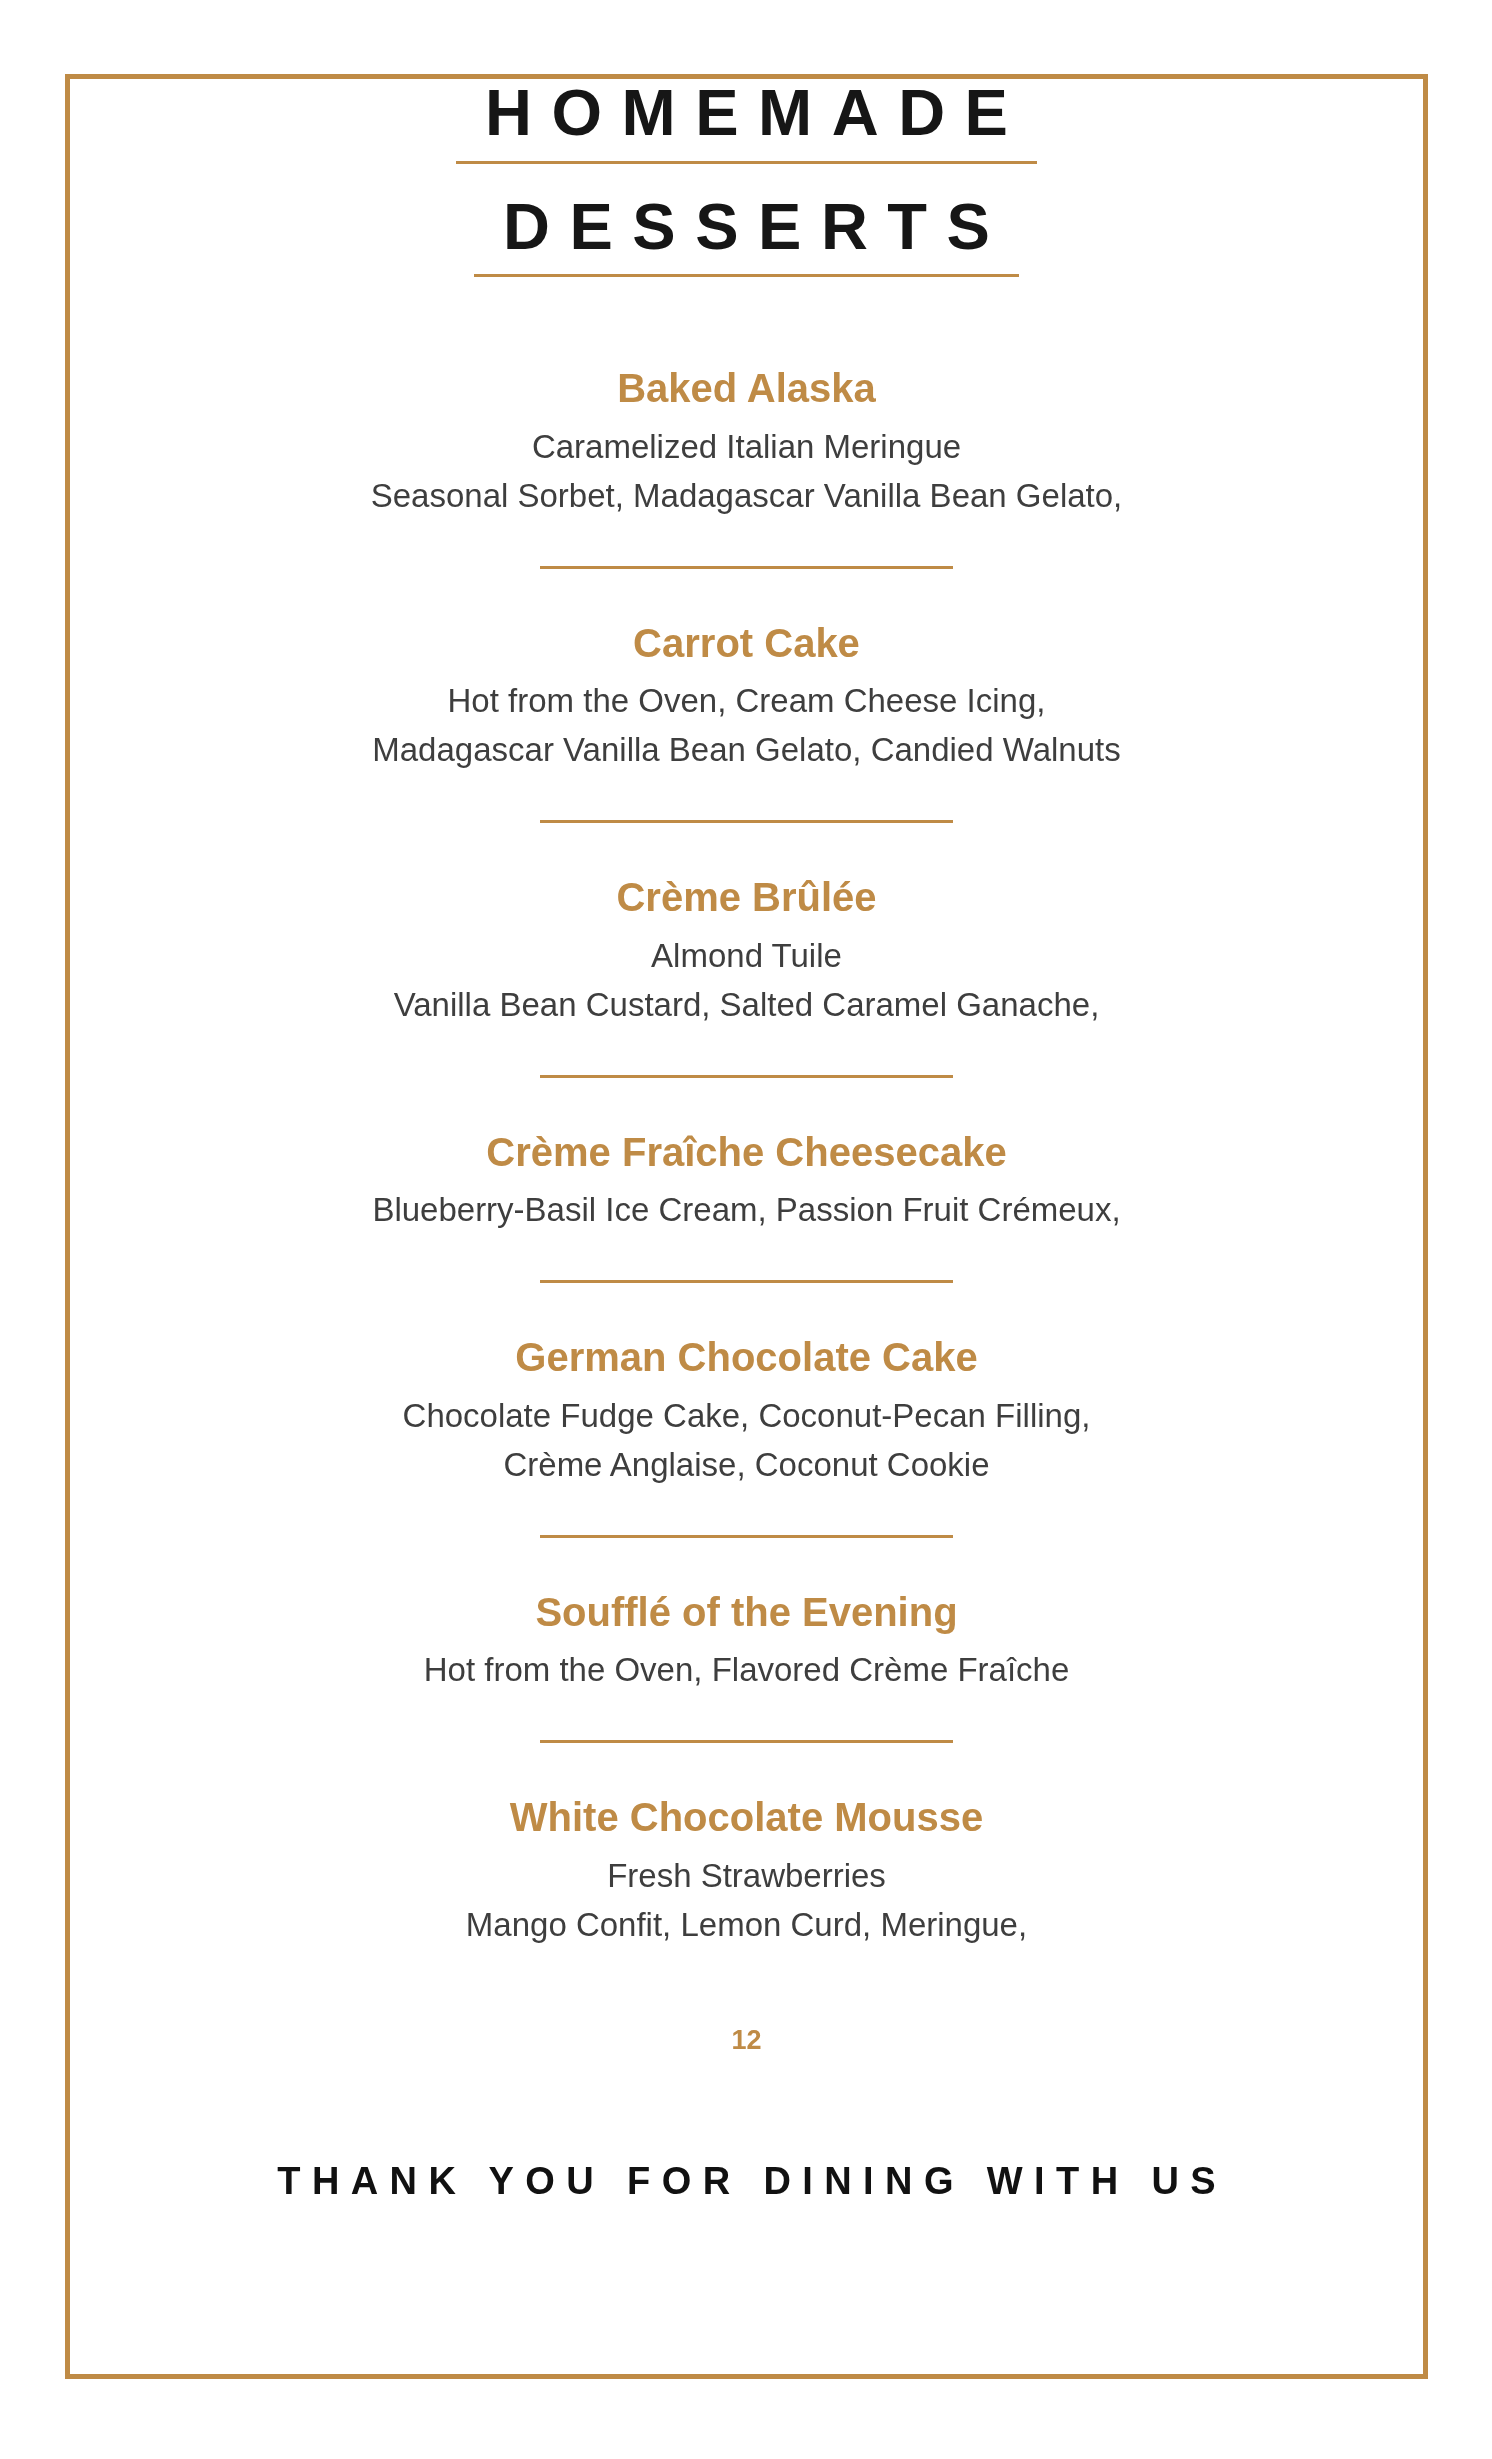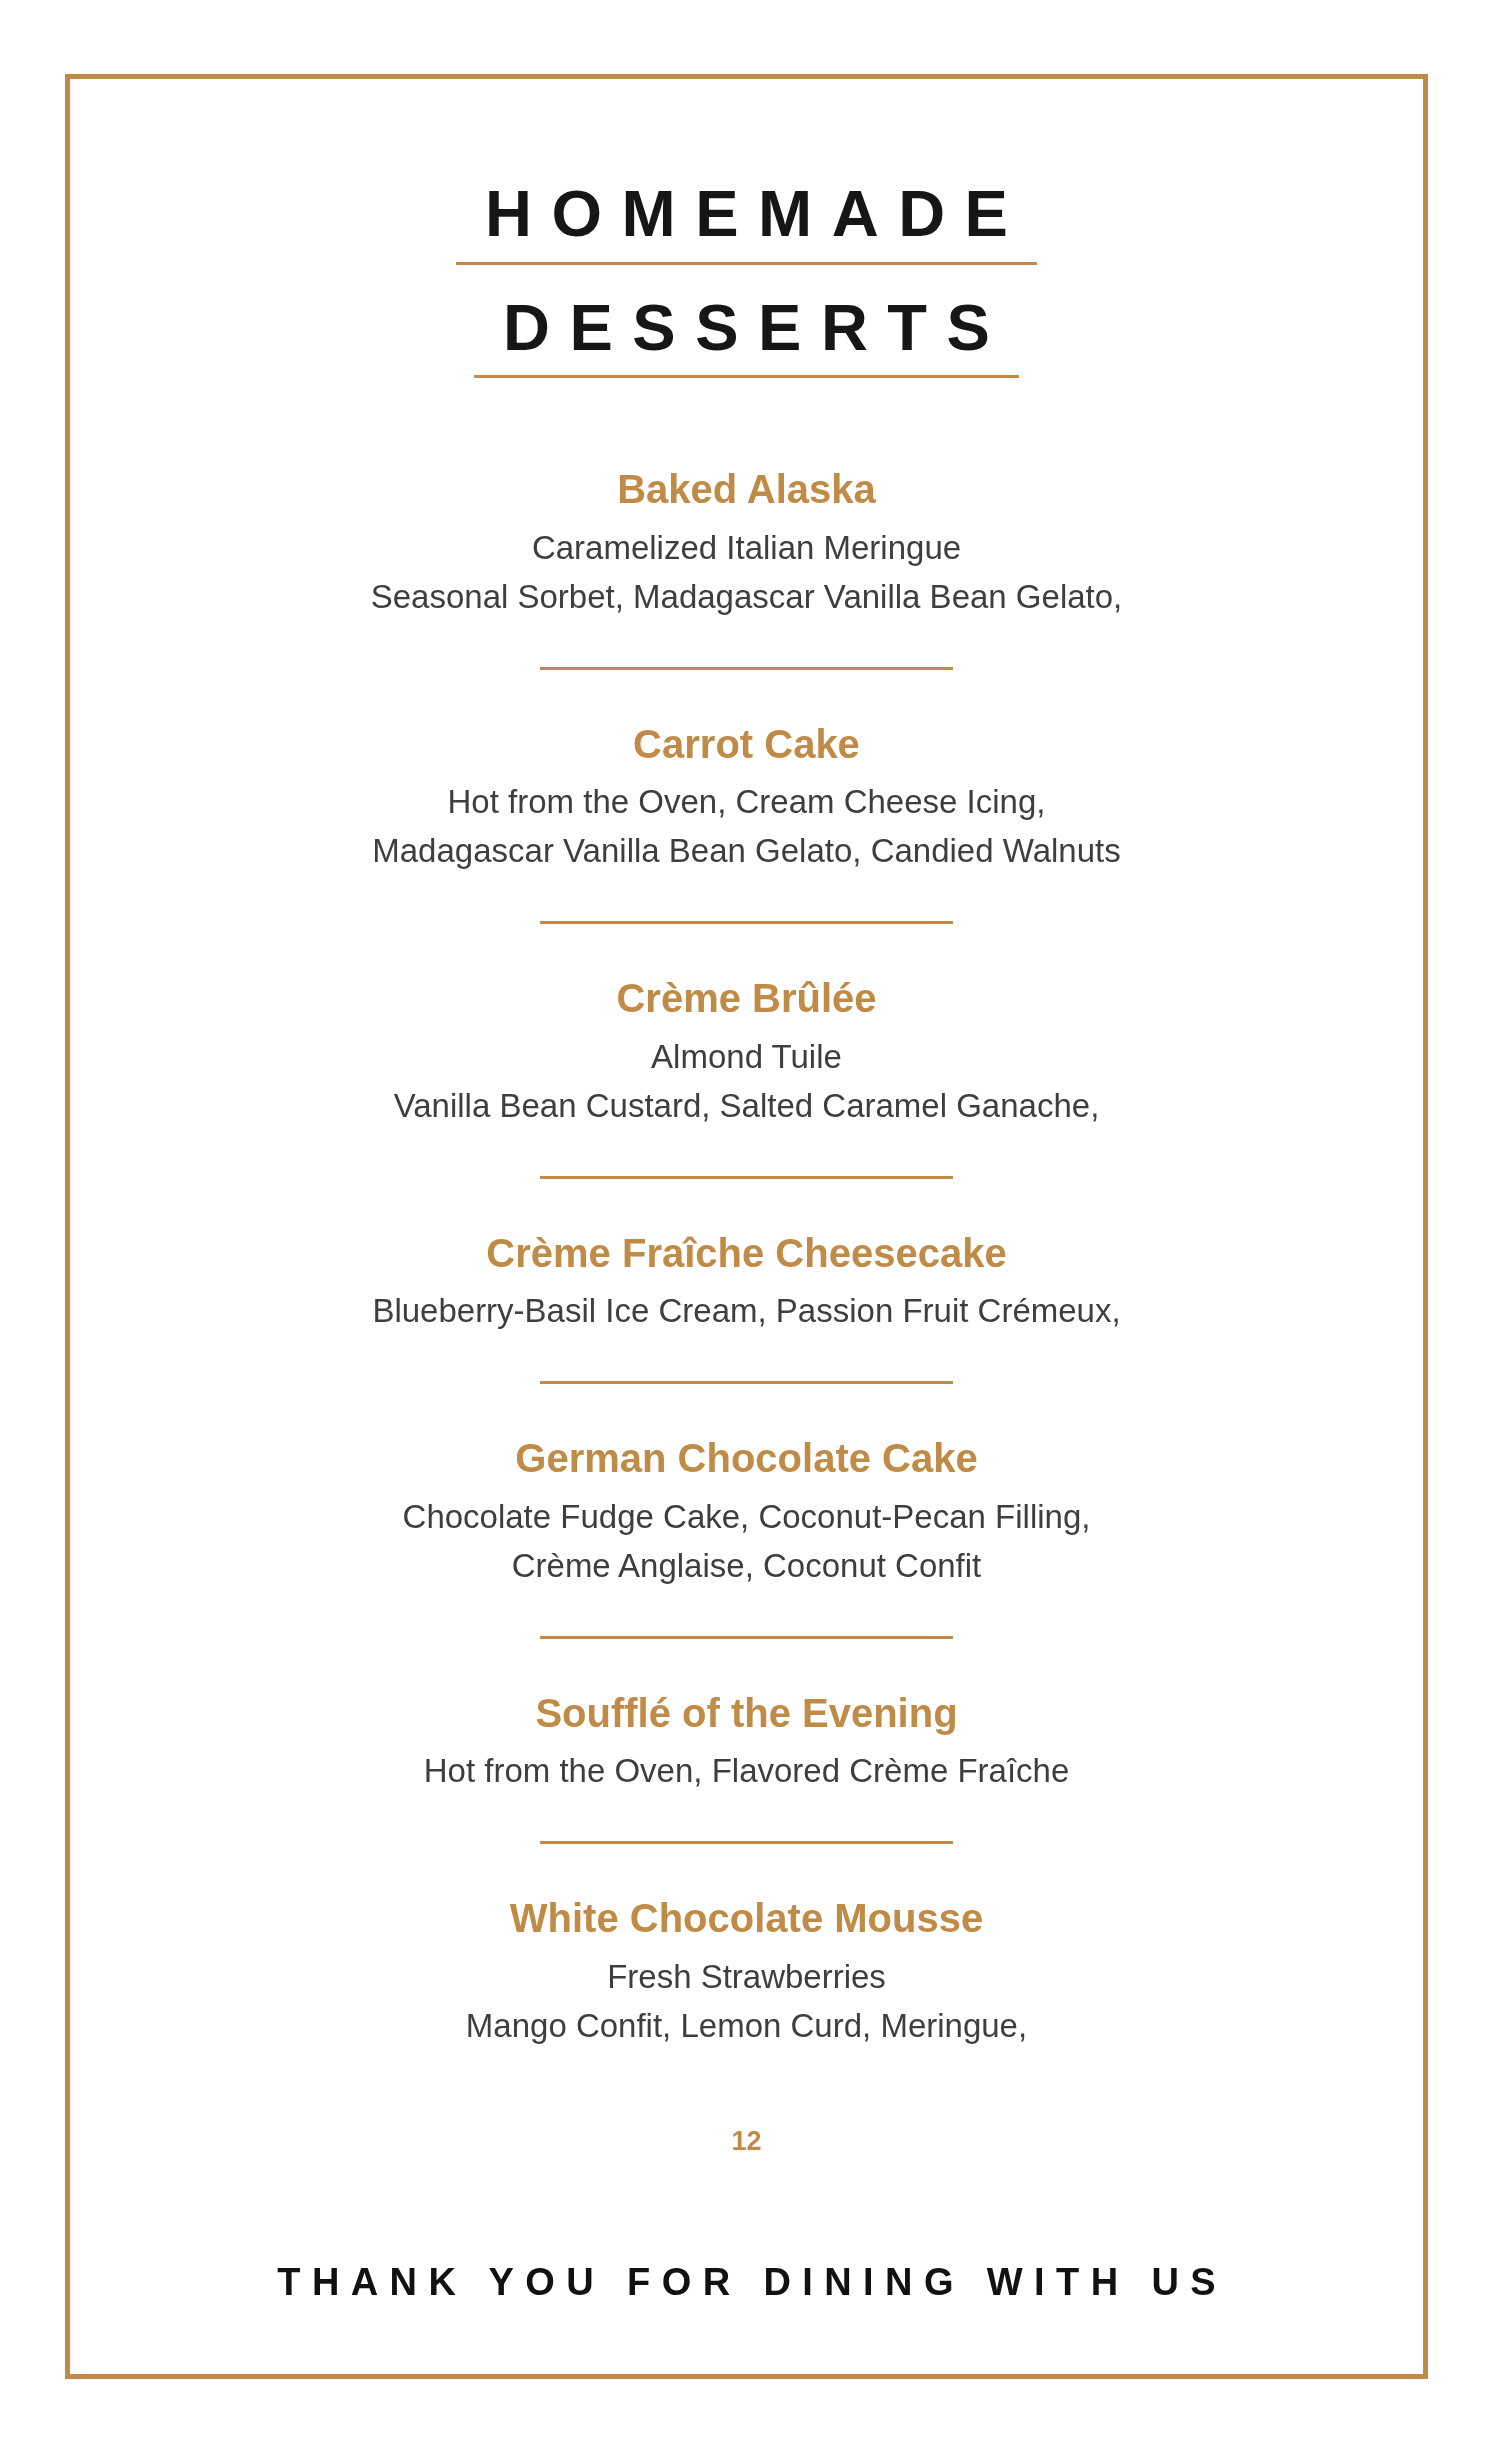--- a/index.html
+++ b/index.html
@@ -14,21 +14,20 @@
     font-family:"Liberation Sans", sans-serif;
     overflow:hidden;
   }
   .frame{
     position:absolute;
     top:74px;left:65px;right:65px;bottom:80px;
     border:5.8px solid var(--accent);
     text-align:center;
   }
   .content{
-    padding-top:101px;
     width:100%;
   }
   .menu-title{
     margin-bottom:58px;
   }
   .title-line{
     display:inline-block;
     font-size:65px;
     font-weight:bold;
     letter-spacing:0.30em;
@@ -108,21 +107,21 @@
 
     <section class="menu-item">
       <h2 class="item-name">Crème Fraîche Cheesecake</h2>
       <p class="item-desc">Blueberry-Basil Ice Cream, Passion Fruit Crémeux,</p>
     </section>
     <div class="divider"></div>
 
     <section class="menu-item">
       <h2 class="item-name">German Chocolate Cake</h2>
       <p class="item-desc">Chocolate Fudge Cake, Coconut-Pecan Filling,</p>
-      <p class="item-desc">Crème Anglaise, Coconut Confit</p>
+      <p class="item-desc">Crème Anglaise, Coconut Cookie</p>
     </section>
     <div class="divider"></div>
 
     <section class="menu-item">
       <h2 class="item-name">Soufflé of the Evening</h2>
       <p class="item-desc">Hot from the Oven, Flavored Crème Fraîche</p>
     </section>
     <div class="divider"></div>
 
     <section class="menu-item">

